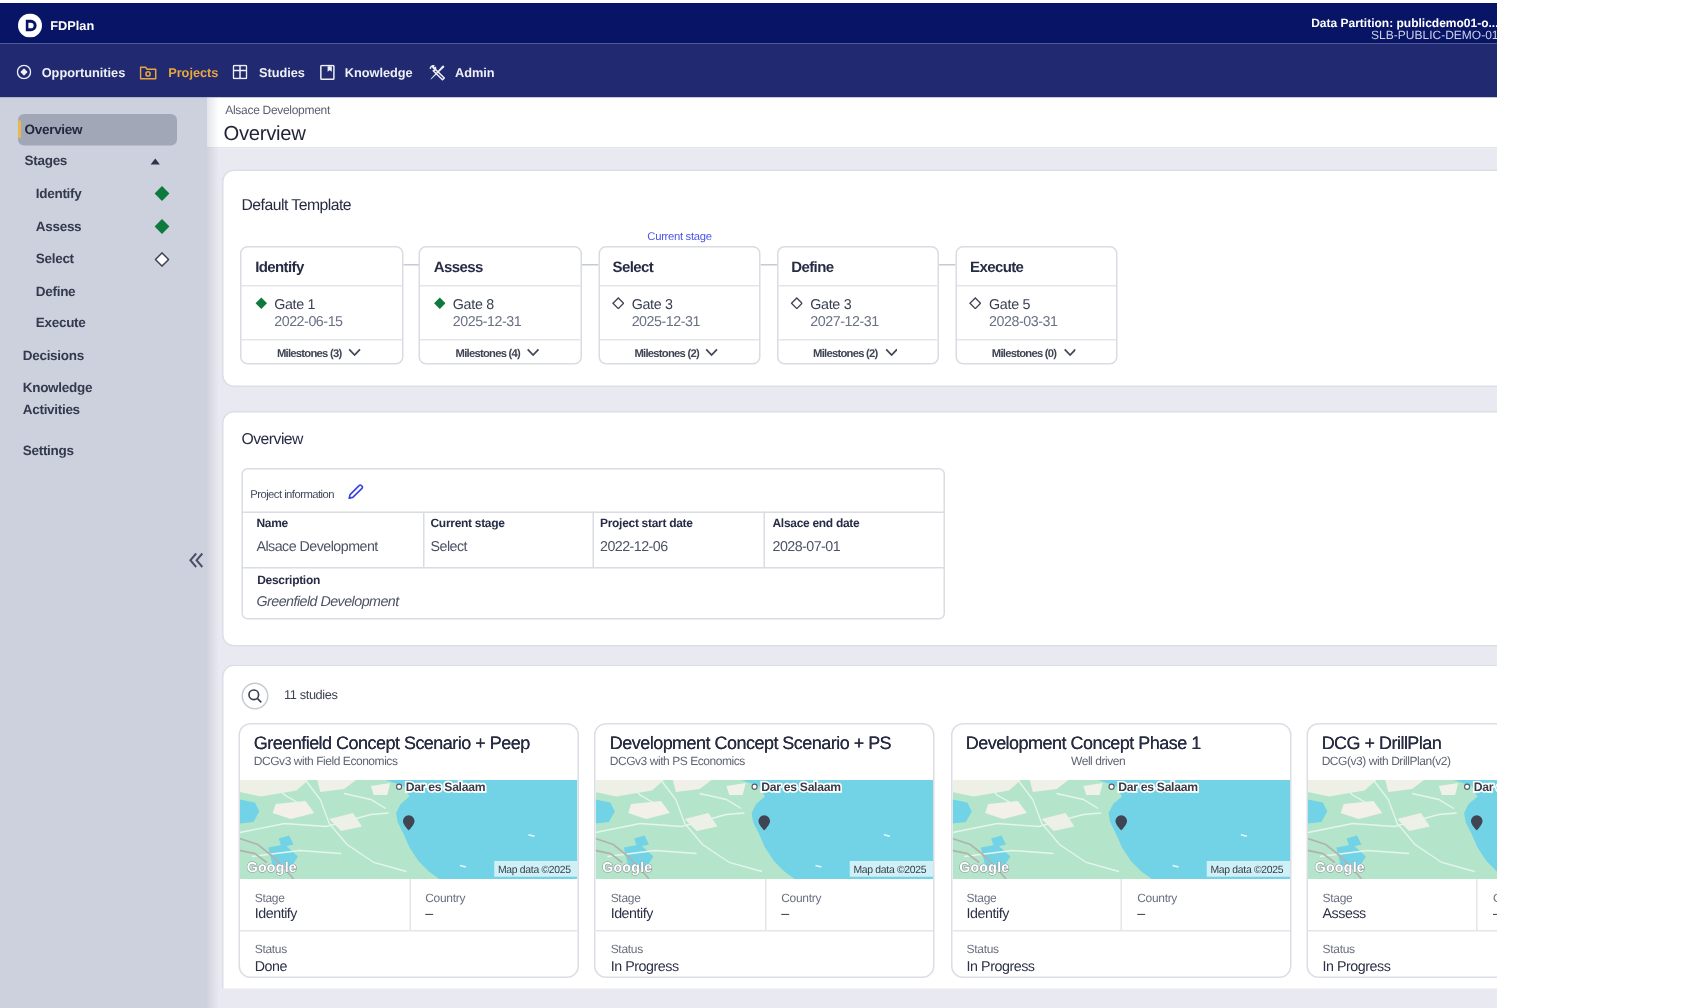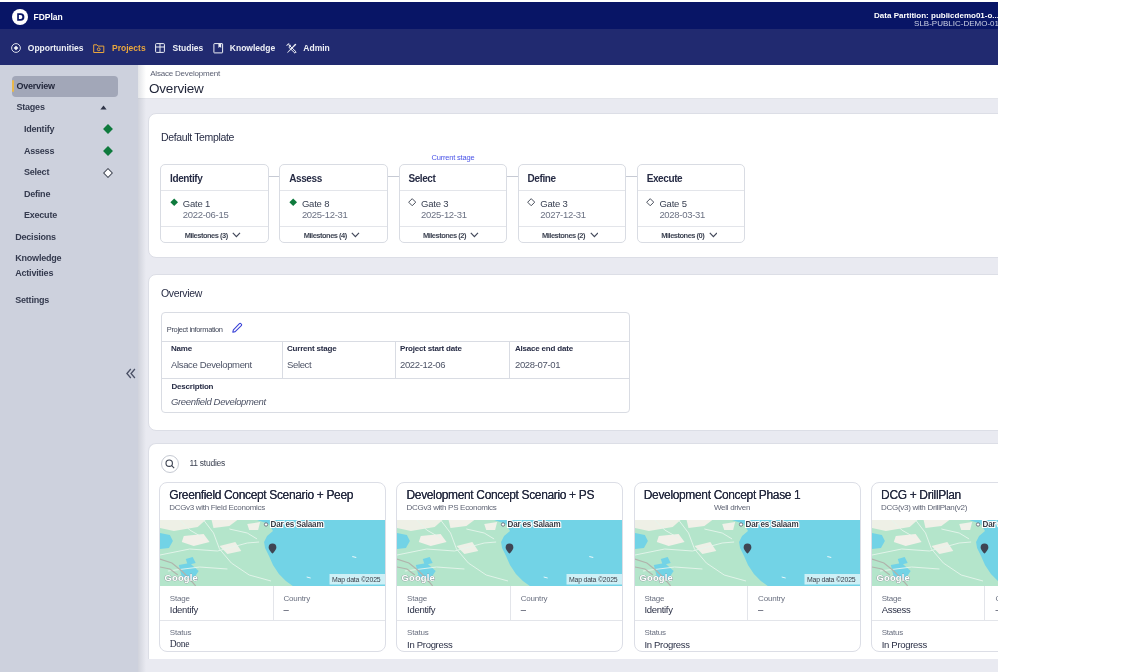--- a/index.html
+++ b/index.html
@@ -221,21 +221,21 @@
 <svg class="abs" style="left:160.0px; top:520.0px;" width="225" height="66" viewBox="0 0 227 66" preserveAspectRatio="none">
       <use href="#minimap"></use>
     </svg>
 <div class="abs" style="left:272.5px; top:586.0px; width:1px; height:34.4px; background:#e3e5ea;"></div>
 <div class="abs" style="left:160.0px; top:620.4px; width:225px; height:1px; background:#e3e5ea;"></div>
 <div class="abs" style="left:169.8px; top:593.5px; font-size:8px; letter-spacing:-0.2px; color:#6a7080;">Stage</div>
 <div class="abs" style="left:169.8px; top:604.0px; font-size:9.5px; letter-spacing:-0.3px; color:#2b3046;">Identify</div>
 <div class="abs" style="left:283.5px; top:593.5px; font-size:8px; letter-spacing:-0.2px; color:#6a7080;">Country</div>
 <div class="abs" style="left:283.5px; top:604.0px; font-size:9.5px; color:#2b3046;">–</div>
 <div class="abs" style="left:169.8px; top:627.5px; font-size:8px; letter-spacing:-0.2px; color:#6a7080;">Status</div>
-<div class="abs" style="left:169.8px; top:639.0px; font-size:9.5px; letter-spacing:-0.3px; color:#2b3046;font-family:Liberation Serif, serif;">Done</div>
+<div class="abs" style="left:169.8px; top:639.0px; font-size:9.5px; letter-spacing:-0.3px; color:#2b3046;">Done</div>
 <div class="abs" style="left:396.3px; top:482.4px; width:227px; height:170px; background:#fff; border:1px solid #dcdee6; border-radius:8px;"></div>
 <div class="abs" style="left:406.5px; top:488.0px; font-size:12px; letter-spacing:-0.35px; color:#262b40; text-shadow:0 0 0.3px #262b40;">Development Concept Scenario + PS</div>
 <div class="abs" style="left:406.5px; top:502.59999999999997px; font-size:8px; letter-spacing:-0.3px; color:#5f6474;">DCGv3 with PS Economics</div>
 <svg class="abs" style="left:397.3px; top:520.0px;" width="225" height="66" viewBox="0 0 227 66" preserveAspectRatio="none">
       <use href="#minimap"></use>
     </svg>
 <div class="abs" style="left:509.8px; top:586.0px; width:1px; height:34.4px; background:#e3e5ea;"></div>
 <div class="abs" style="left:397.3px; top:620.4px; width:225px; height:1px; background:#e3e5ea;"></div>
 <div class="abs" style="left:407.1px; top:593.5px; font-size:8px; letter-spacing:-0.2px; color:#6a7080;">Stage</div>
 <div class="abs" style="left:407.1px; top:604.0px; font-size:9.5px; letter-spacing:-0.3px; color:#2b3046;">Identify</div>

